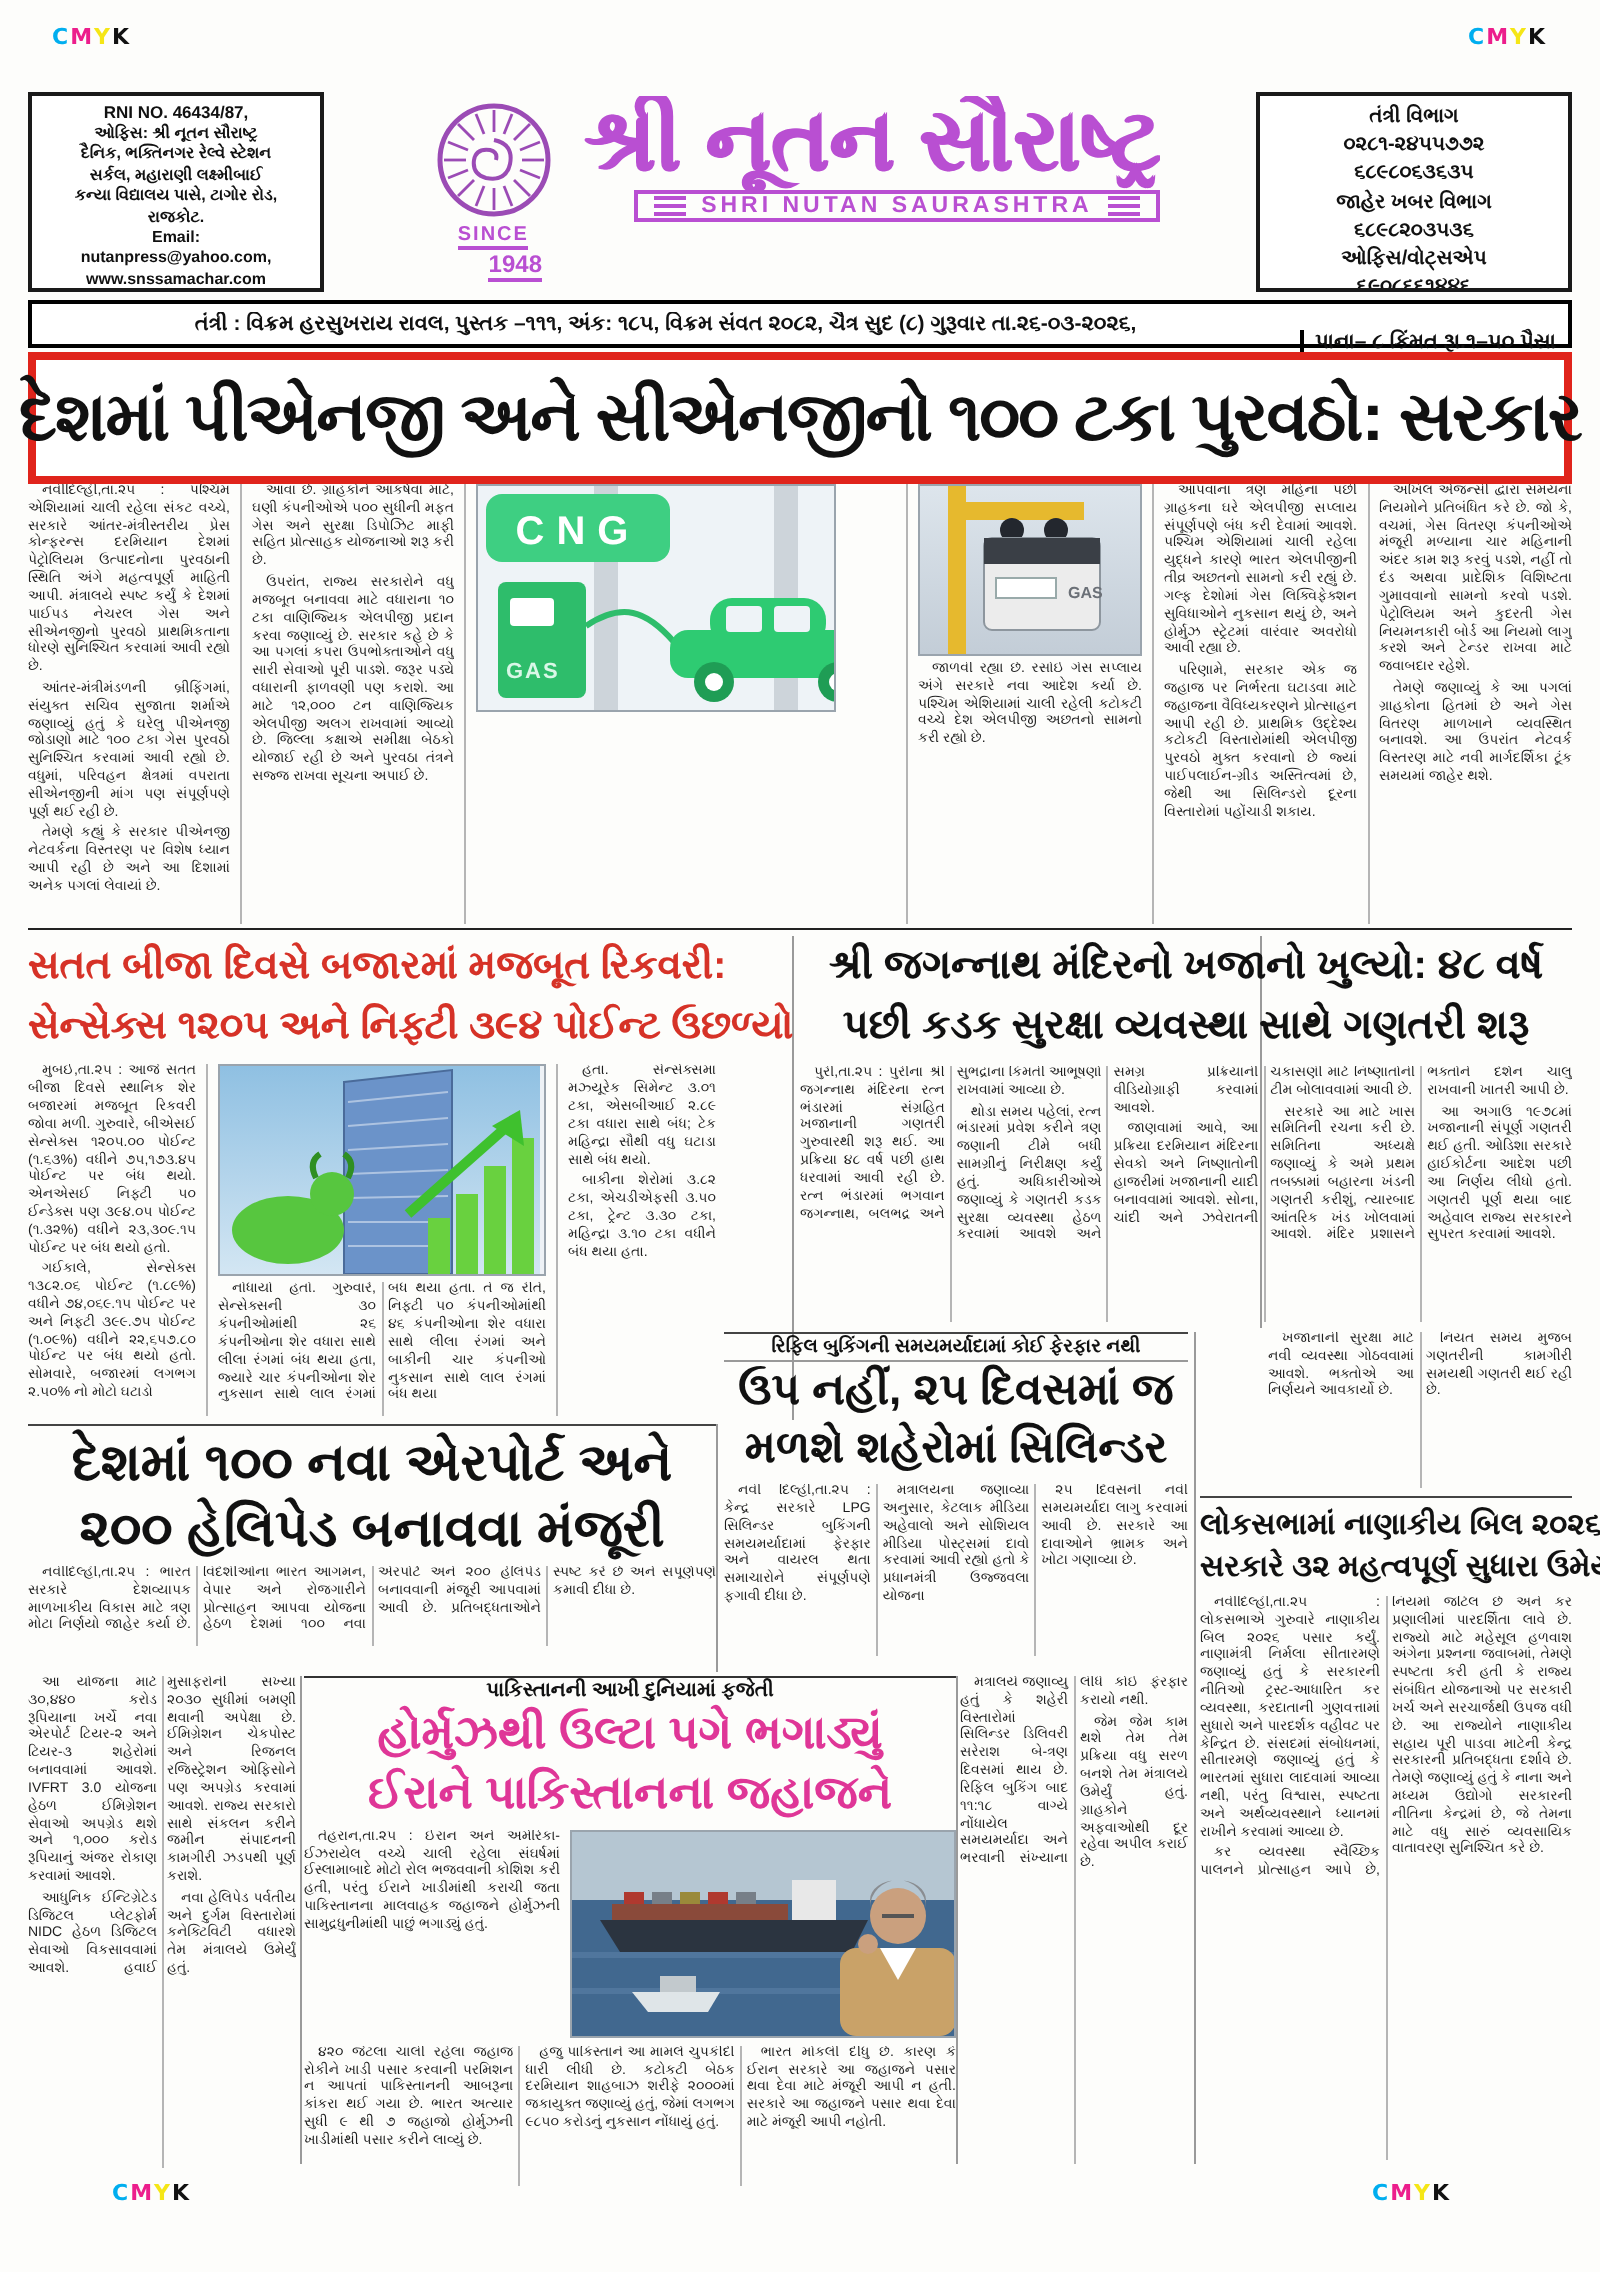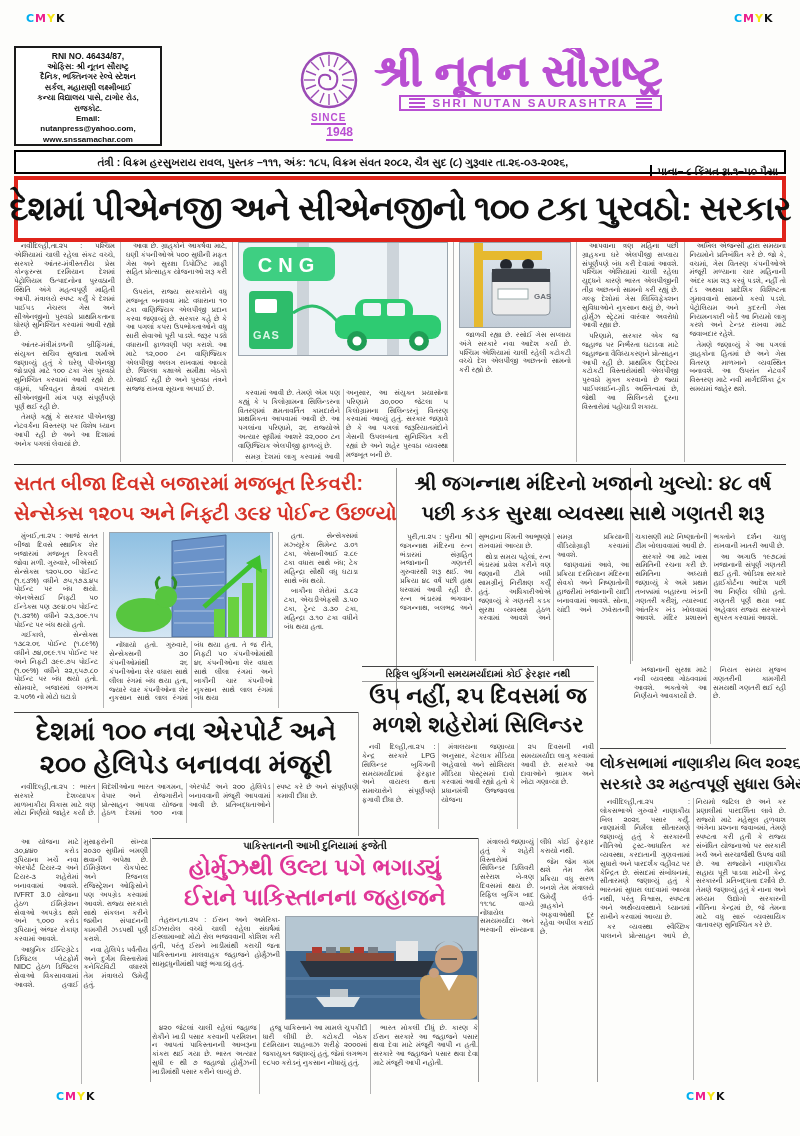--- a/index.html
+++ b/index.html
@@ -38,21 +38,21 @@
   .main-head h1{margin:0;font-size:34px;font-weight:900;letter-spacing:-1px;white-space:nowrap;}
   
   .body-txt{font-size:7px;line-height:1.26;text-align:justify;overflow:hidden;color:#1c1c1c;}
   .body-txt p{margin:0 0 2px 0;text-indent:7px;}
   .mc{column-gap:6px;column-rule:1px solid #b5b5b5;}
   
   .lead-row{position:absolute;top:242px;left:14px;width:772px;height:220px;display:flex;gap:5px;}
   .lead-row > div{height:100%;}
   .vr{border-left:1px solid #b5b5b5;padding-left:5px;}
   .lead-c{width:101px;}
-  .lead-mid{width:210px;display:flex;flex-direction:column;gap:30px;}
+  .lead-mid{width:210px;display:flex;gap:30px;}
   .lead-mid .txt{flex:1;column-count:2;margin-top:3px;}
   .lead-meter{width:112px;display:flex;flex-direction:column;}
   .lead-meter .txt{flex:1;margin-top:3px;}
   .lead-c6,.lead-c7{flex:1;}
   .rule-h{position:absolute;left:14px;width:772px;height:0;border-top:1.5px solid #222;}
   .hairline-v{position:absolute;width:0;border-left:1px solid #9a9a9a;}
   
   .sensex{position:absolute;top:468px;left:14px;width:344px;}
   .sensex-head{color:#d63227;font-weight:900;text-align:center;font-size:19.5px;line-height:1.55;white-space:nowrap;}
   .sensex-body{display:flex;gap:5px;height:176px;margin-top:4px;}
@@ -145,20 +145,31 @@
         <div class="year">1948</div>
       </div>
       <div class="title-col">
         <div class="logo-title">શ્રી નૂતન સૌરાષ્ટ્ર</div>
         <div class="ribbon">
           <span class="stripes"></span>
           <span>SHRI NUTAN SAURASHTRA</span>
           <span class="stripes"></span>
         </div>
       </div>
+    </div>
+    <div class="info-box contact">
+      <div>
+          <p>તંત્રી વિભાગ</p>
+          <p>૦૨૮૧-૨૪૫૫૭૭૨</p>
+          <p>૬૮૯૮૦૬૩૬૩૫</p>
+          <p>જાહેર ખબર વિભાગ</p>
+          <p>૬૮૯૮૨૦૩૫૩૬</p>
+          <p>ઓફિસ/વોટ્સએપ</p>
+          <p>૬૯૦૮૬૬૧૪૪૬</p>
+        </div>
     </div>
   </div>
 
   <div class="dateline">
     <div class="dl-left">તંત્રી : વિક્રમ હરસુખરાય રાવલ, પુસ્તક –૧૧૧, અંક: ૧૮૫, વિક્રમ સંવત ૨૦૮૨, ચૈત્ર સુદ (૮) ગુરૂવાર તા.૨૬-૦૩-૨૦૨૬,</div>
     <div class="dl-right">પાના– ૮ કિંમત રૂા.૧–૫૦ પૈસા</div>
   </div>
 
   <div class="main-head">
     <h1>દેશમાં પીએનજી અને સીએનજીનો ૧૦૦ ટકા પુરવઠો: સરકાર</h1>

